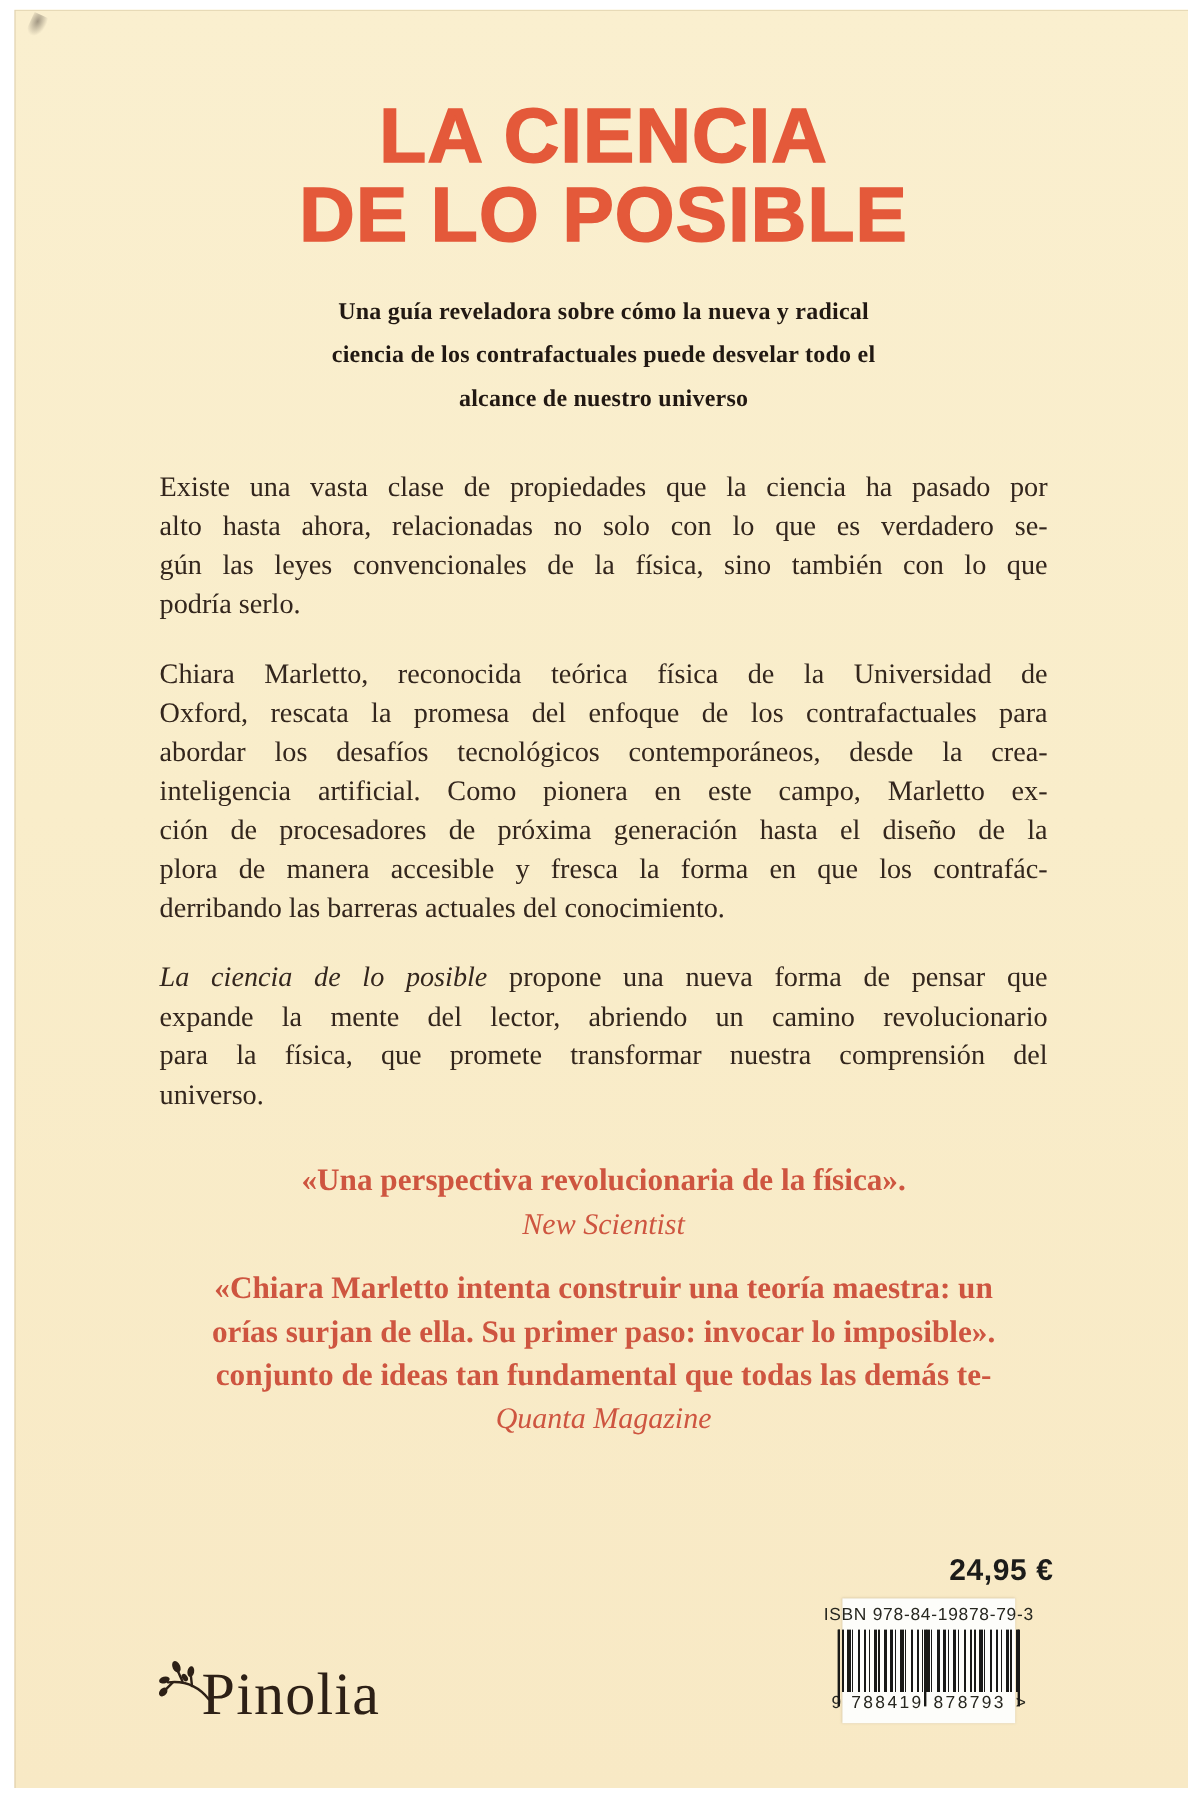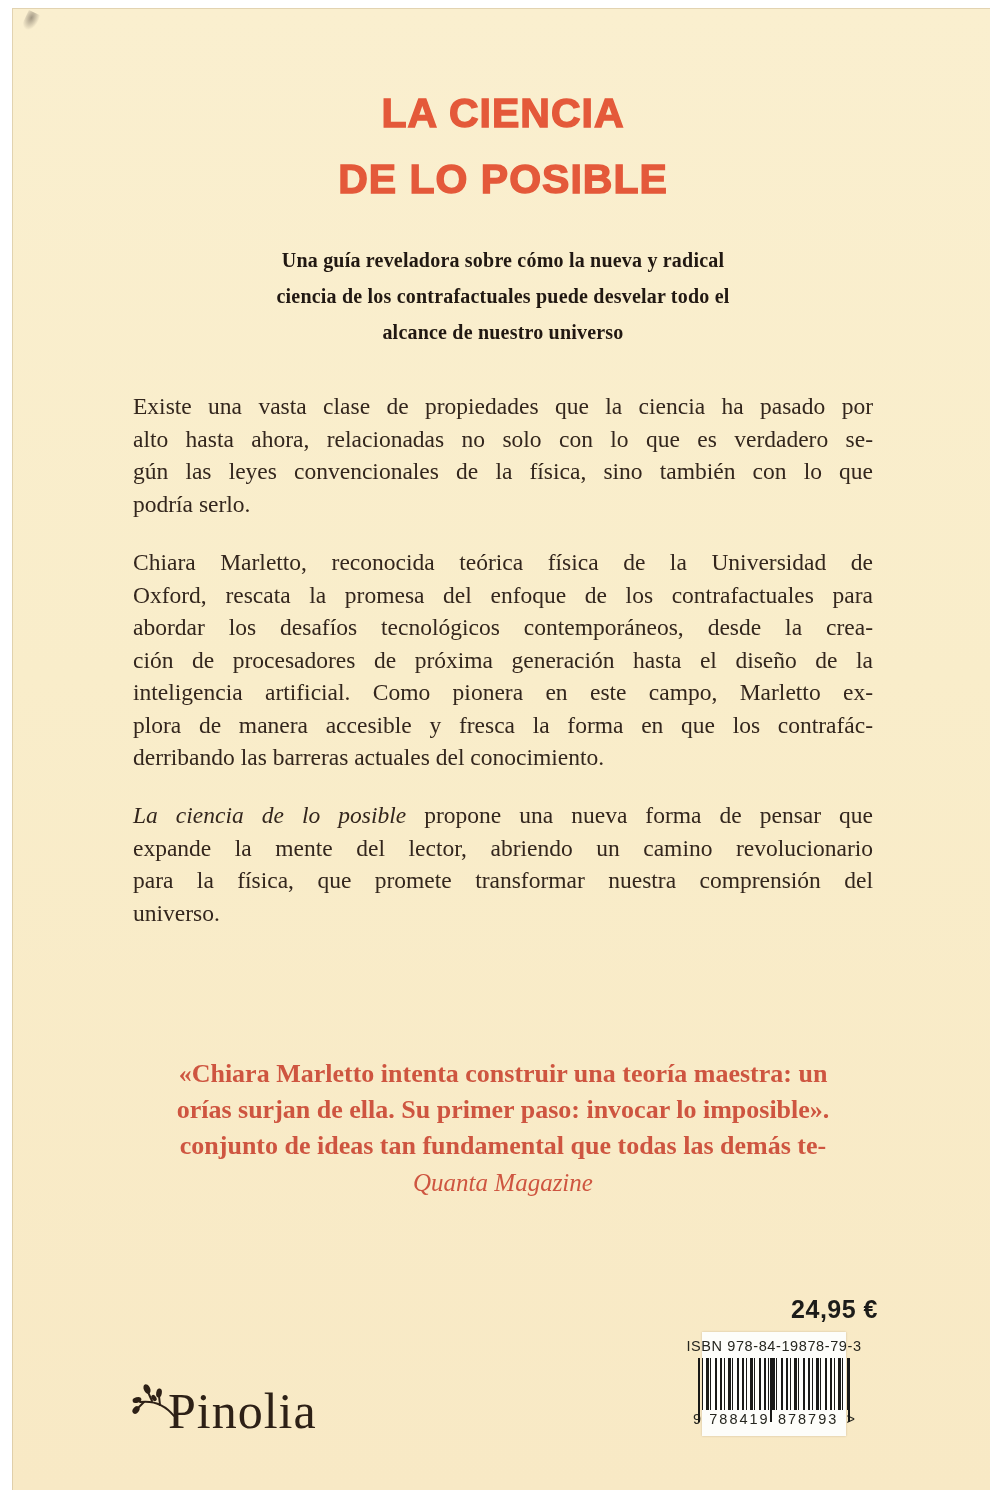--- a/index.html
+++ b/index.html
@@ -16,21 +16,21 @@
   }
   .smudge{
     position:absolute;left:12px;top:4px;width:14px;height:20px;
     background:radial-gradient(ellipse at 40% 30%,rgba(90,80,70,.55),rgba(90,80,70,0) 65%);
     transform:rotate(25deg);
   }
   .col{position:absolute;left:121px;width:740px;}
 
   .title{top:72px;text-align:center;
     font-family:"Liberation Sans", sans-serif;
-    font-weight:bold;font-size:41px;line-height:66px;letter-spacing:1px;
+    font-weight:bold;font-size:64px;line-height:66px;letter-spacing:1px;
     -webkit-text-stroke:1.4px currentColor;
   }
   .subtitle{top:234px;text-align:center;
     font-weight:bold;font-size:20px;line-height:36px;letter-spacing:.2px;
   }
   .para{font-size:23.5px;line-height:32.5px;}
   .p1{top:382px;}
   .p2{top:538px;}
   .p3{top:791px;}
   .jline{text-align:justify;text-align-last:justify;white-space:nowrap;}
@@ -108,33 +108,37 @@
     <div class="jline">Existe una vasta clase de propiedades que la ciencia ha pasado por</div>
     <div class="jline">alto hasta ahora, relacionadas no solo con lo que es verdadero se-</div>
     <div class="jline">gún las leyes convencionales de la física, sino también con lo que</div>
     <div class="lline">podría serlo.</div>
   </div>
 
   <div class="col para p2" style="color:#33261d">
     <div class="jline">Chiara Marletto, reconocida teórica física de la Universidad de</div>
     <div class="jline">Oxford, rescata la promesa del enfoque de los contrafactuales para</div>
     <div class="jline">abordar los desafíos tecnológicos contemporáneos, desde la crea-</div>
+    <div class="jline">inteligencia artificial. Como pionera en este campo, Marletto ex-</div>
     <div class="jline">ción de procesadores de próxima generación hasta el diseño de la</div>
-    <div class="jline">inteligencia artificial. Como pionera en este campo, Marletto ex-</div>
     <div class="jline">plora de manera accesible y fresca la forma en que los contrafác-</div>
     <div class="lline">derribando las barreras actuales del conocimiento.</div>
   </div>
 
   <div class="col para p3" style="color:#33261d">
     <div class="jline"><span style="font-style:italic">La ciencia de lo posible</span><span> propone una nueva forma de pensar que</span></div>
     <div class="jline">expande la mente del lector, abriendo un camino revolucionario</div>
     <div class="jline">para la física, que promete transformar nuestra comprensión del</div>
     <div class="lline">universo.</div>
   </div>
 
+  <div class="col q q1" style="color:#ce5540">
+    <div>«Una perspectiva revolucionaria de la física».</div>
+    <div class="qsrc">New Scientist</div>
+  </div>
 
   <div class="col q q2" style="color:#ce5540">
     <div>«Chiara Marletto intenta construir una teoría maestra: un</div>
     <div>orías surjan de ella. Su primer paso: invocar lo imposible».</div>
     <div>conjunto de ideas tan fundamental que todas las demás te-</div>
     <div class="qsrc">Quanta Magazine</div>
   </div>
 
   <div class="price" style="color:#1c1c1a">24,95 €</div>
 

